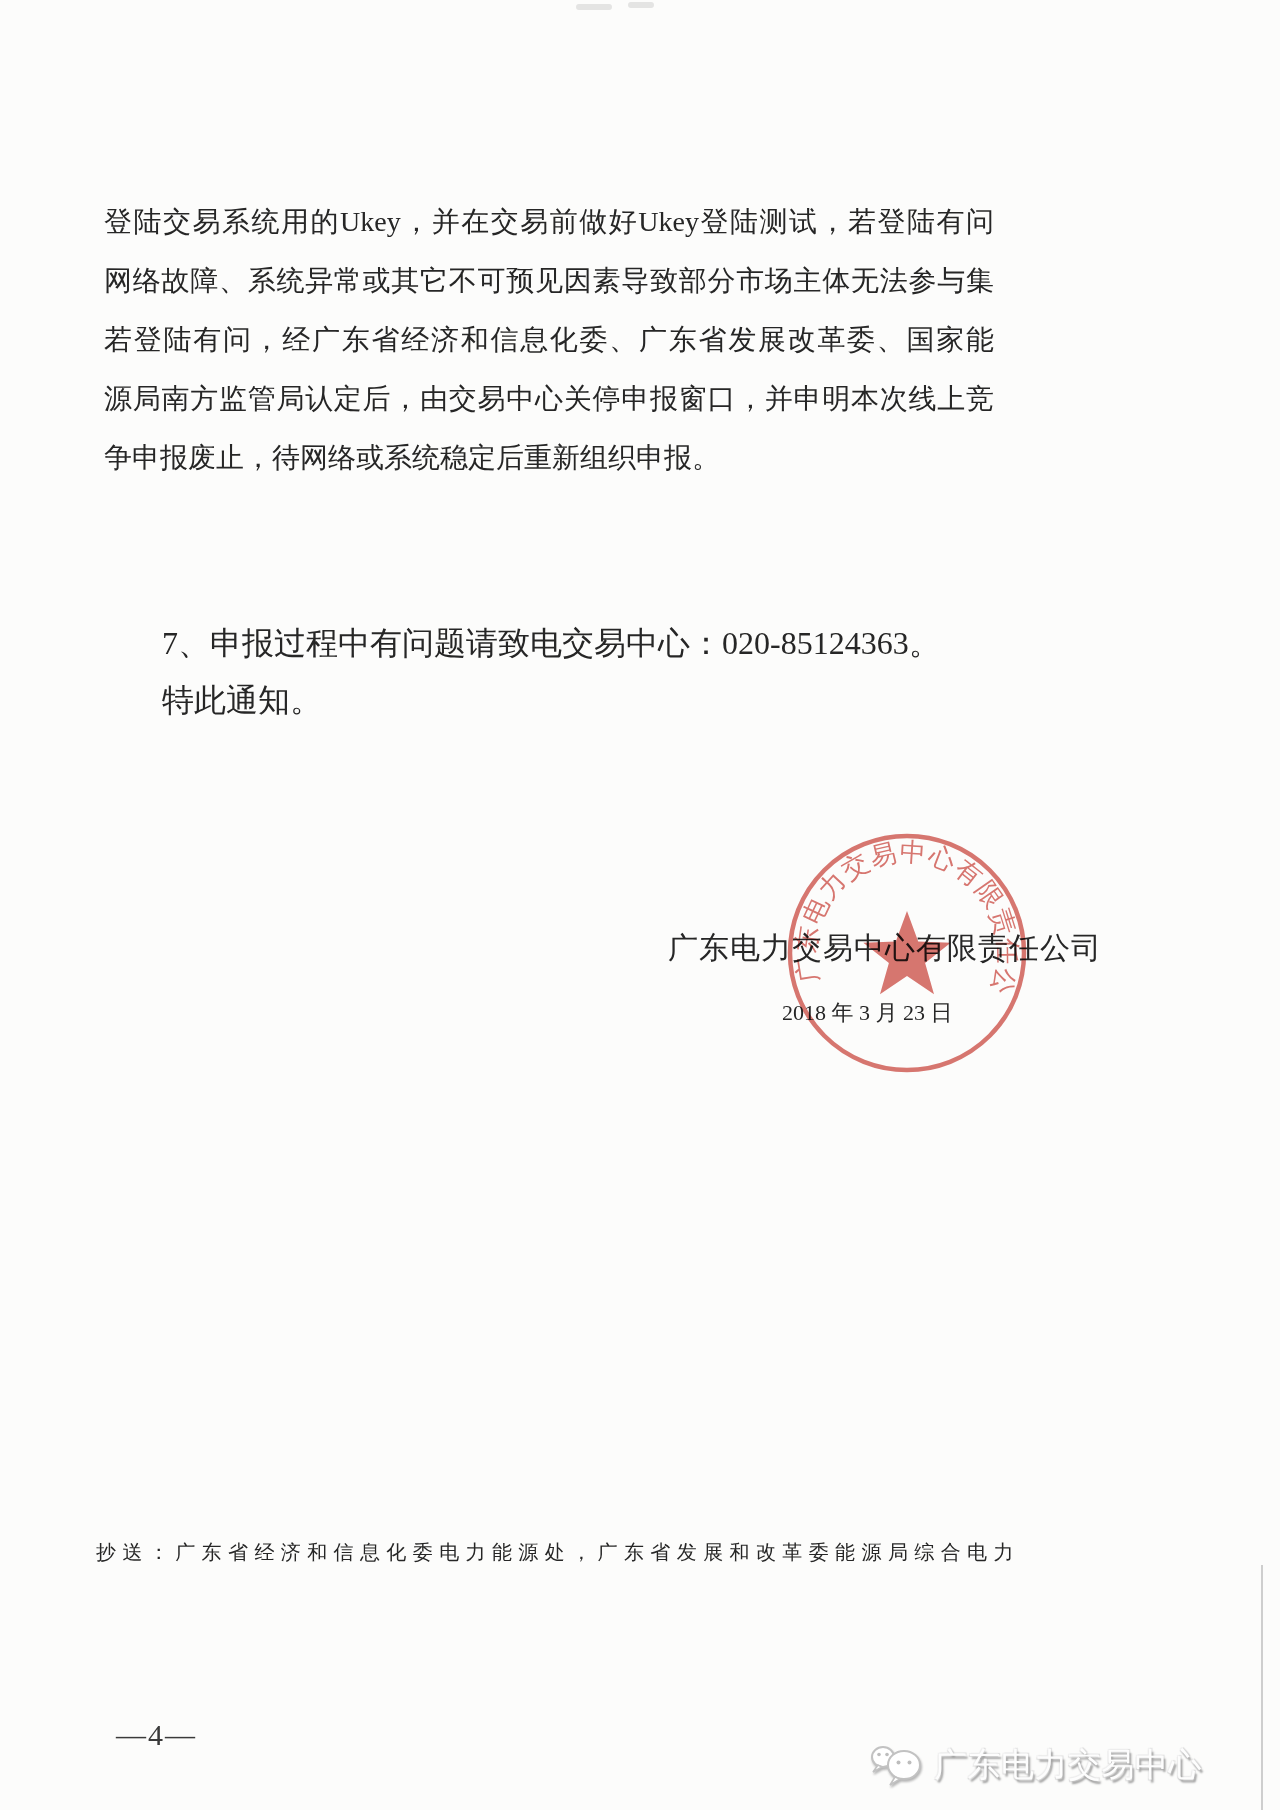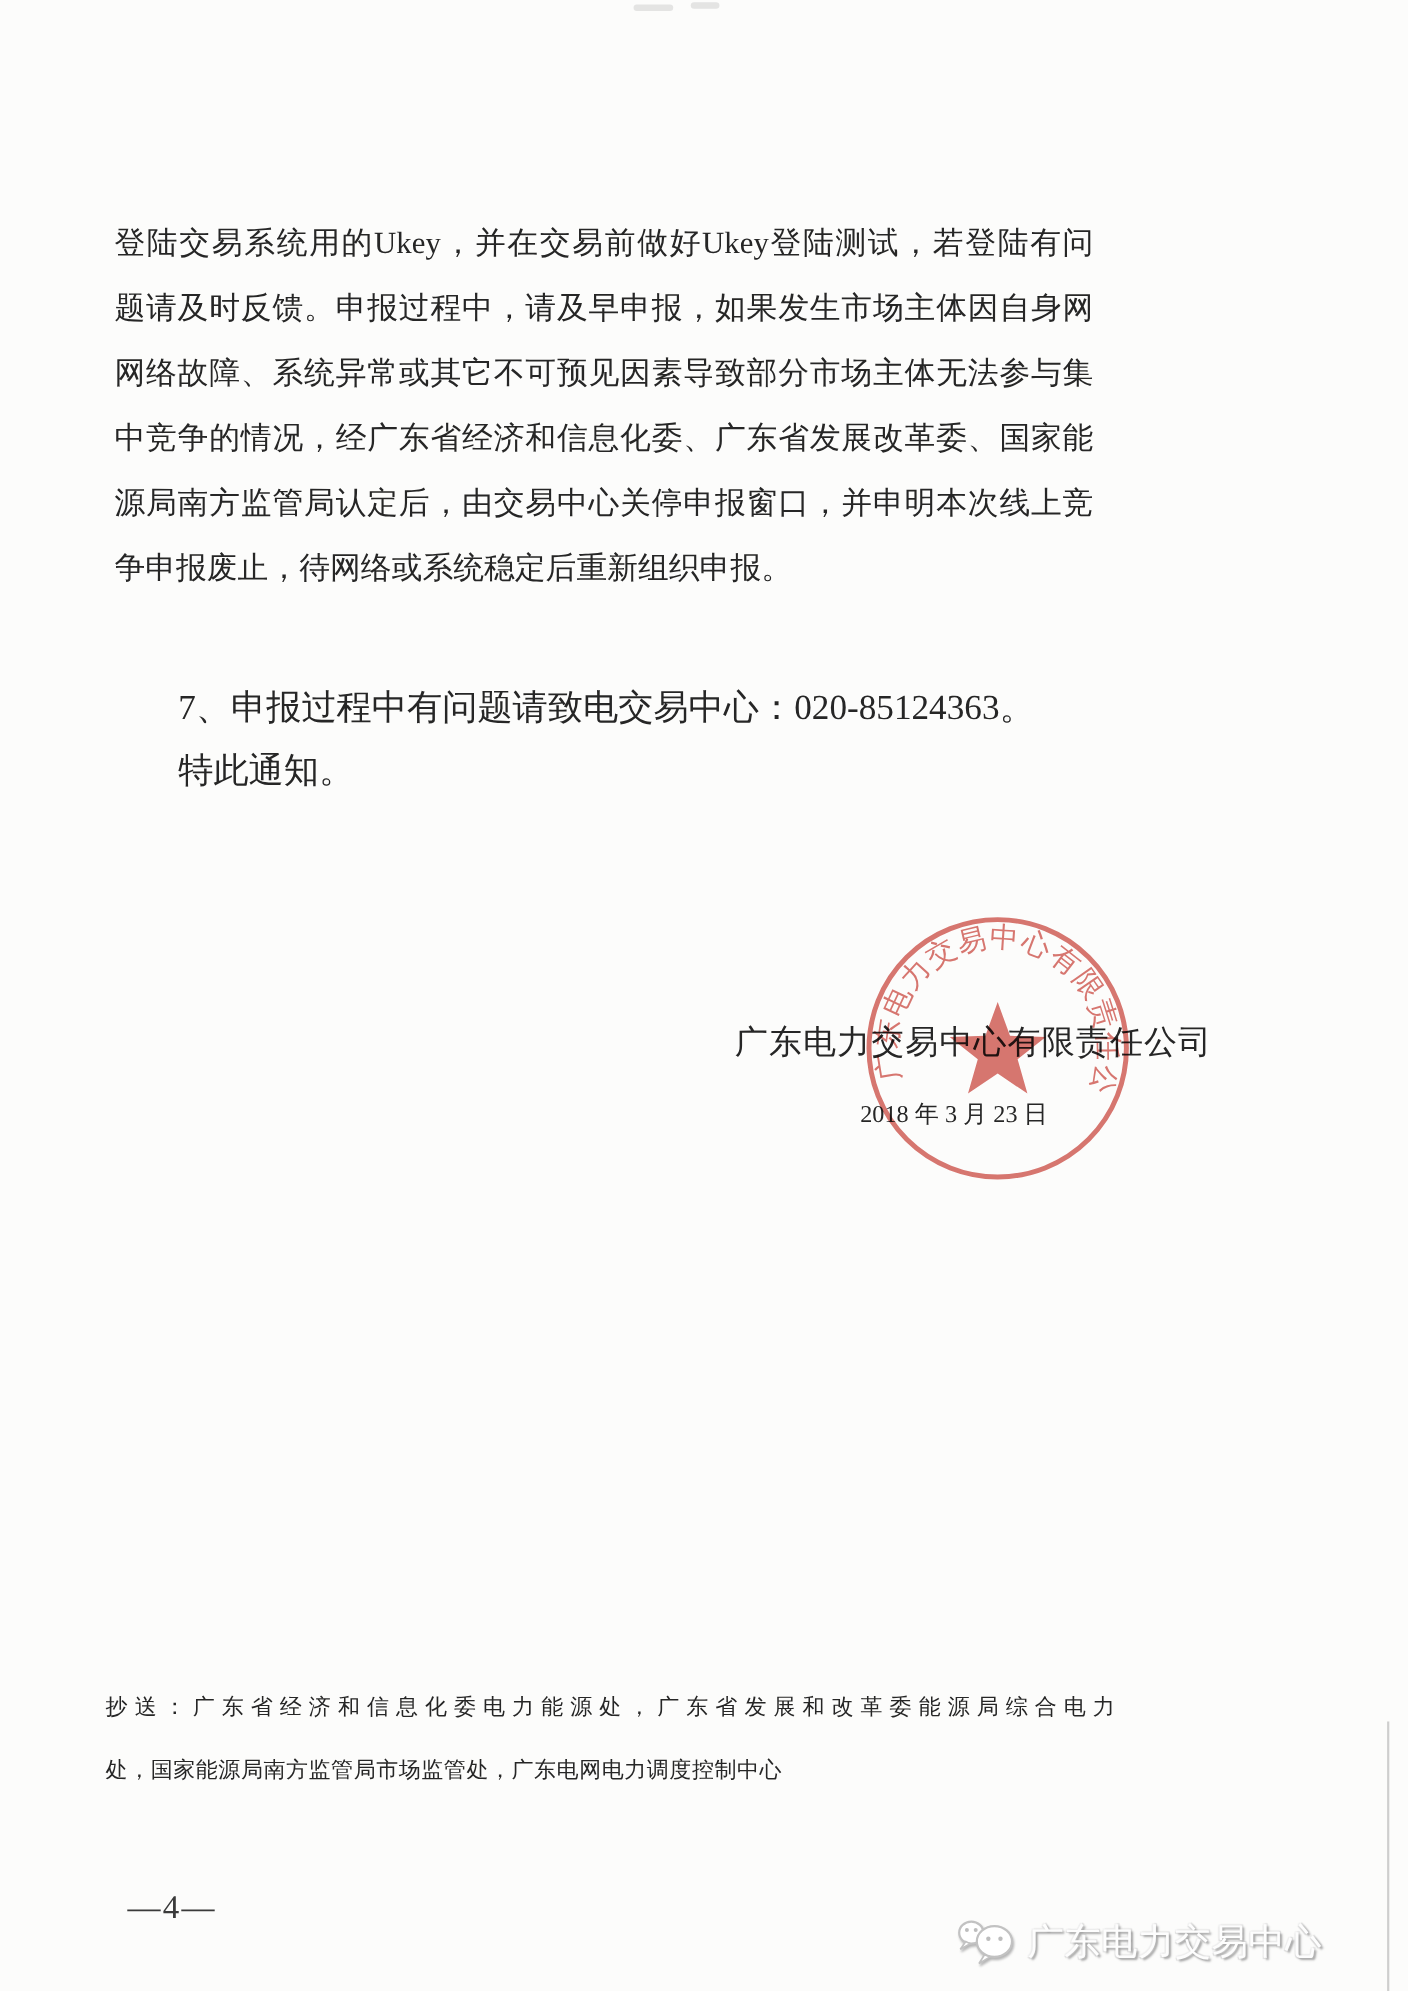--- a/index.html
+++ b/index.html
@@ -143,23 +143,22 @@
 </head>
 <body>
 
 <div class="page">
 
   <div class="smudge smudge-1"></div>
   <div class="smudge smudge-2"></div>
 
   <div class="body-text">
     <div class="body-line">登陆交易系统用的Ukey，并在交易前做好Ukey登陆测试，若登陆有问</div>
-    <div class="body-line">题请及时反馈。申报过程中，请及早申报，如果发生市场主体因自身网</div>
     <div class="body-line">网络故障、系统异常或其它不可预见因素导致部分市场主体无法参与集</div>
-    <div class="body-line">中竞争的情况，经广东省经济和信息化委、广东省发展改革委、国家能</div>
+    <div class="body-line">若登陆有问，经广东省经济和信息化委、广东省发展改革委、国家能</div>
     <div class="body-line">源局南方监管局认定后，由交易中心关停申报窗口，并申明本次线上竞</div>
     <div class="body-line last">争申报废止，待网络或系统稳定后重新组织申报。</div>
   </div>
 
   <div class="flow-line indent-2 item7">7、申报过程中有问题请致电交易中心：020-85124363。</div>
 
   <div class="flow-line indent-2 closing">特此通知。</div>
 
   <div class="sig-company">广东电力交易中心有限责任公司</div>
   <div class="sig-date">2018 年 3 月 23 日</div>
@@ -169,21 +168,20 @@
       <path id="sealArc" d="M 35.6 153.5 A 92 92 0 1 1 208.4 153.5" fill="none"></path>
     </defs>
     <circle class="ring" cx="122" cy="122" r="117" stroke="#cf5049"></circle>
     <polygon transform="translate(122,126)" points="0,-46 -11.2,-15.4 -43.7,-14.2 -18.1,5.9 -27,37.2 0,19 27,37.2 18.1,5.9 43.7,-14.2 11.2,-15.4" fill="#cf5049"></polygon>
     <text fill="#cf5049">
       <textPath href="#sealArc" startOffset="4">广东电力交易中心有限责任公司</textPath>
     </text>
   </svg>
 
   <div class="cc-line cc-1">抄送：广东省经济和信息化委电力能源处，广东省发展和改革委能源局综合电力</div>
-  <div class="cc-line cc-2">处，国家能源局南方监管局市场监管处，广东电网电力调度控制中心</div>
 
   <div class="page-number">—4—</div>
 
   <div class="watermark">
     <svg class="wechat-icon" width="58" height="54" viewBox="0 0 58 54" aria-hidden="true">
       <ellipse cx="15" cy="19" rx="11" ry="10" fill="#ffffff" stroke="#c2c2c2" stroke-width="2"></ellipse>
       <path d="M 10 27 L 5 34 L 14 29 Z" fill="#ffffff" stroke="#c2c2c2" stroke-width="1.5"></path>
       <circle cx="11" cy="16.5" r="1.8" fill="#bdbdbd"></circle>
       <circle cx="19" cy="16.5" r="1.8" fill="#bdbdbd"></circle>
       <ellipse cx="36" cy="27" rx="16" ry="14" fill="#ffffff" stroke="#c2c2c2" stroke-width="2"></ellipse>

